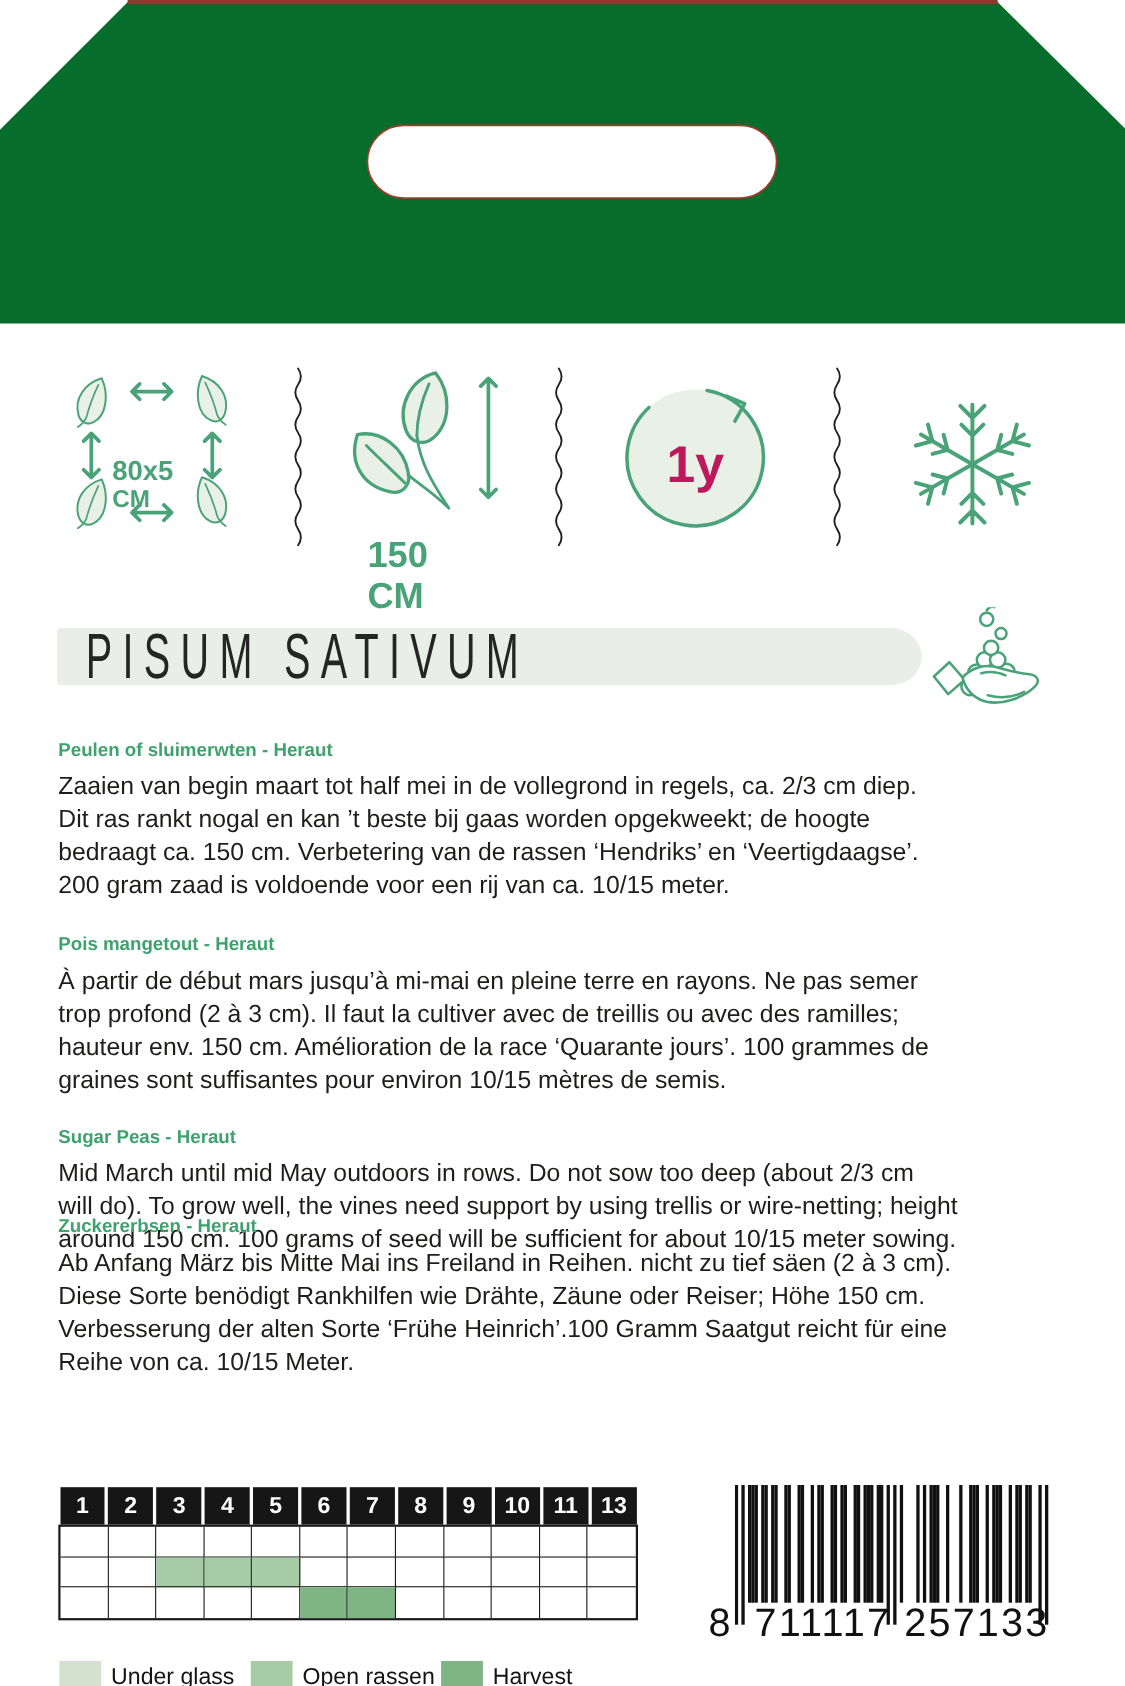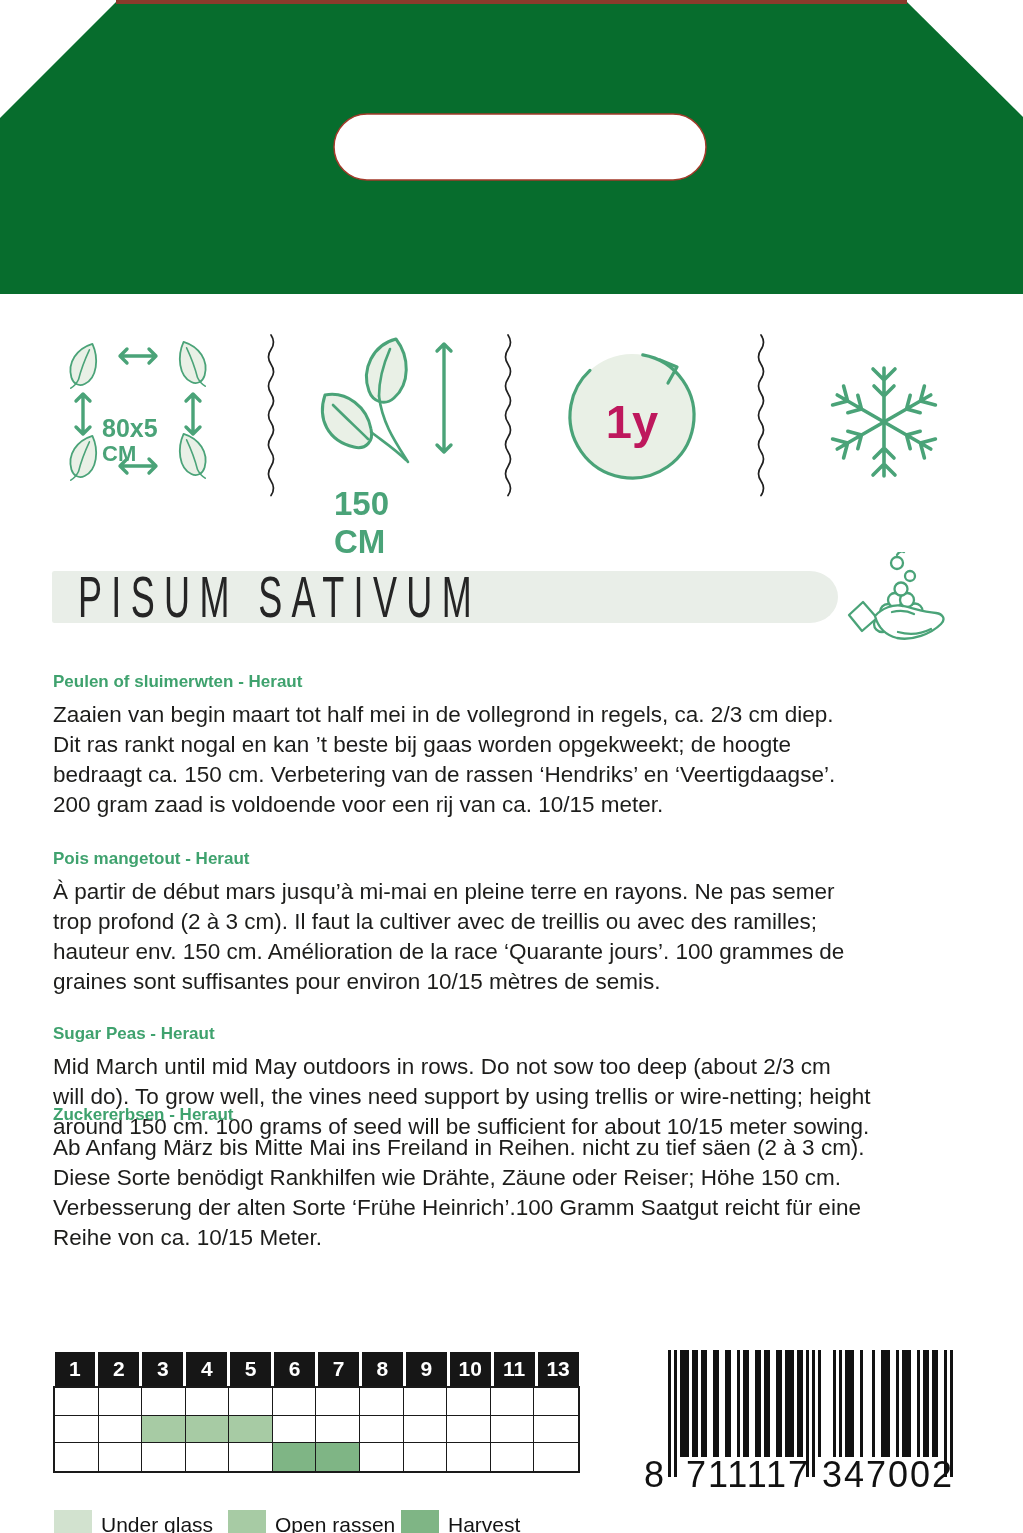--- a/index.html
+++ b/index.html
@@ -307,16 +307,16 @@
         <rect x="249" y="0" width="3" height="107" fill="#111"></rect>
         <rect x="255" y="0" width="3" height="107" fill="#111"></rect>
         <rect x="258" y="0" width="3" height="107" fill="#111"></rect>
         <rect x="264" y="0" width="3" height="107" fill="#111"></rect>
         <rect x="267" y="0" width="3" height="107" fill="#111"></rect>
         <rect x="276" y="0" width="3" height="127" fill="#111"></rect>
         <rect x="282" y="0" width="3" height="127" fill="#111"></rect>
       </svg>
     <span class="bc-digit" style="left:-2px">8</span>
     <span class="bc-digit" style="left:40px">711117</span>
-    <span class="bc-digit" style="left:176px">347002</span>
+    <span class="bc-digit" style="left:176px">257133</span>
   </div>
 
 </div>
 
 </body></html>

